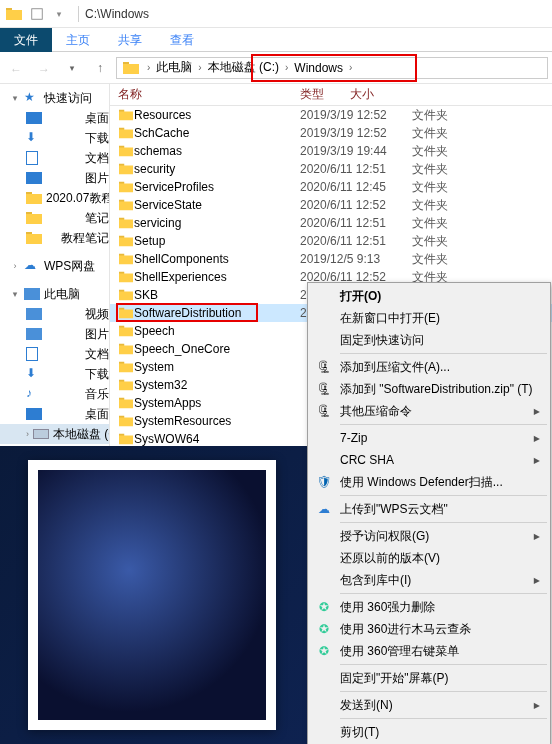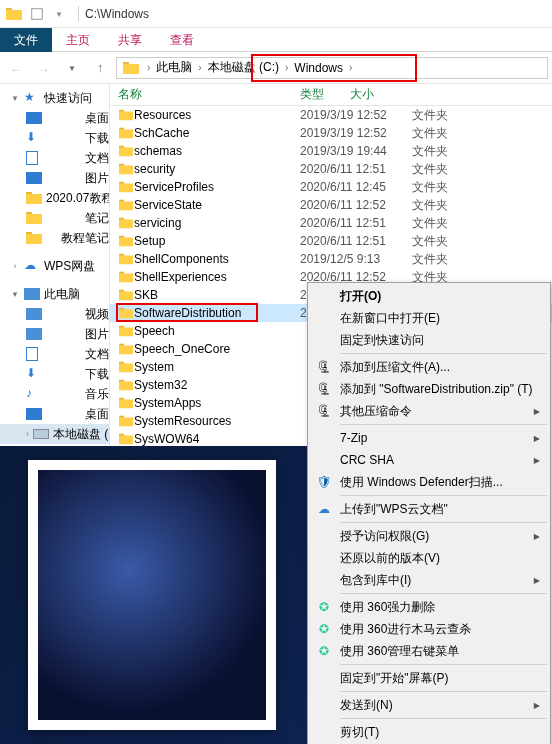--- a/index.html
+++ b/index.html
@@ -5,21 +5,21 @@
 * { margin: 0; padding: 0; box-sizing: border-box; font-family: "Microsoft YaHei", "Segoe UI", sans-serif; font-size: 12px; }
 body { width: 552px; height: 744px; background: #fff; position: relative; overflow: hidden; }
 
 .titlebar { height: 28px; background: #fff; display: flex; align-items: center; padding: 0 6px; border-bottom: 1px solid #e5e5e5; }
 .titlebar .folder-ico { width: 16px; height: 16px; margin-right: 6px; }
 .qat-ico { width: 18px; height: 18px; margin-right: 4px; display: inline-flex; align-items: center; justify-content: center; }
 .titlebar .sep { width: 1px; height: 16px; background: #d0d0d0; margin: 0 6px; }
 .titlebar .path { color: #333; }
 
 .ribbon-tabs { height: 24px; background: #fff; display: flex; border-bottom: 1px solid #d0d0d0; }
-.ribbon-tab { padding: 0 14px; height: 24px; display: flex; align-items: center; color: #be185d; cursor: pointer; }
+.ribbon-tab { padding: 0 14px; height: 24px; display: flex; align-items: center; color: #3b82f6; cursor: pointer; }
 .ribbon-tab.file { background: #0c4a6e; color: #fff; }
 
 .nav-row { height: 32px; display: flex; align-items: center; padding: 0 4px; gap: 4px; border-bottom: 1px solid #e5e5e5; }
 .nav-btn { width: 24px; height: 24px; display: flex; align-items: center; justify-content: center; color: #666; cursor: pointer; }
 .nav-btn.disabled { color: #ccc; }
 .breadcrumb { flex: 1; height: 22px; border: 1px solid #ccc; display: flex; align-items: center; background: #fff; padding: 0 2px; position: relative; }
 .bc-ico { width: 16px; height: 16px; margin: 0 4px; }
 .bc-seg { display: flex; align-items: center; height: 100%; padding: 0 2px; }
 .bc-caret { color: #666; padding: 0 4px; font-size: 10px; }
 .bc-highlight { position: absolute; border: 2px solid #e60000; top: -4px; height: 28px; pointer-events: none; }
@@ -28,21 +28,21 @@
 .sidebar { width: 110px; border-right: 1px solid #e5e5e5; overflow: hidden; padding-top: 4px; }
 .side-item { display: flex; align-items: center; height: 20px; padding-left: 10px; cursor: pointer; gap: 4px; }
 .side-item.indent { padding-left: 26px; justify-content: space-between; }
 .side-item .lbl { white-space: nowrap; }
 .side-item.sel { background: #d8e6f2; }
 .side-ico { width: 16px; height: 16px; flex-shrink: 0; }
 .tree-caret { width: 10px; text-align: center; color: #777; font-size: 9px; }
 .side-spacer { height: 8px; }
 
 .main { flex: 1; display: flex; flex-direction: column; position: relative; }
-.col-headers { height: 22px; display: flex; align-items: center; border-bottom: 1px solid #e5e5e5; color: #15803d; }
+.col-headers { height: 22px; display: flex; align-items: center; border-bottom: 1px solid #e5e5e5; color: #7f1d1d; }
 .col-name { width: 190px; padding-left: 8px; }
 .col-date { width: 112px; }
 .col-type { width: 50px; }
 .col-size { flex: 1; font-family: Liberation Serif, serif; }
 .file-list { position: relative; }
 .file-row { height: 18px; display: flex; align-items: center; cursor: pointer; }
 .file-row.sel { background: #cce8ff; }
 .file-row .fname { width: 190px; display: flex; align-items: center; gap: 0; padding-left: 8px; }
 .file-row .fdate { width: 112px; color: #555; }
 .file-row .ftype { width: 50px; color: #555; }

